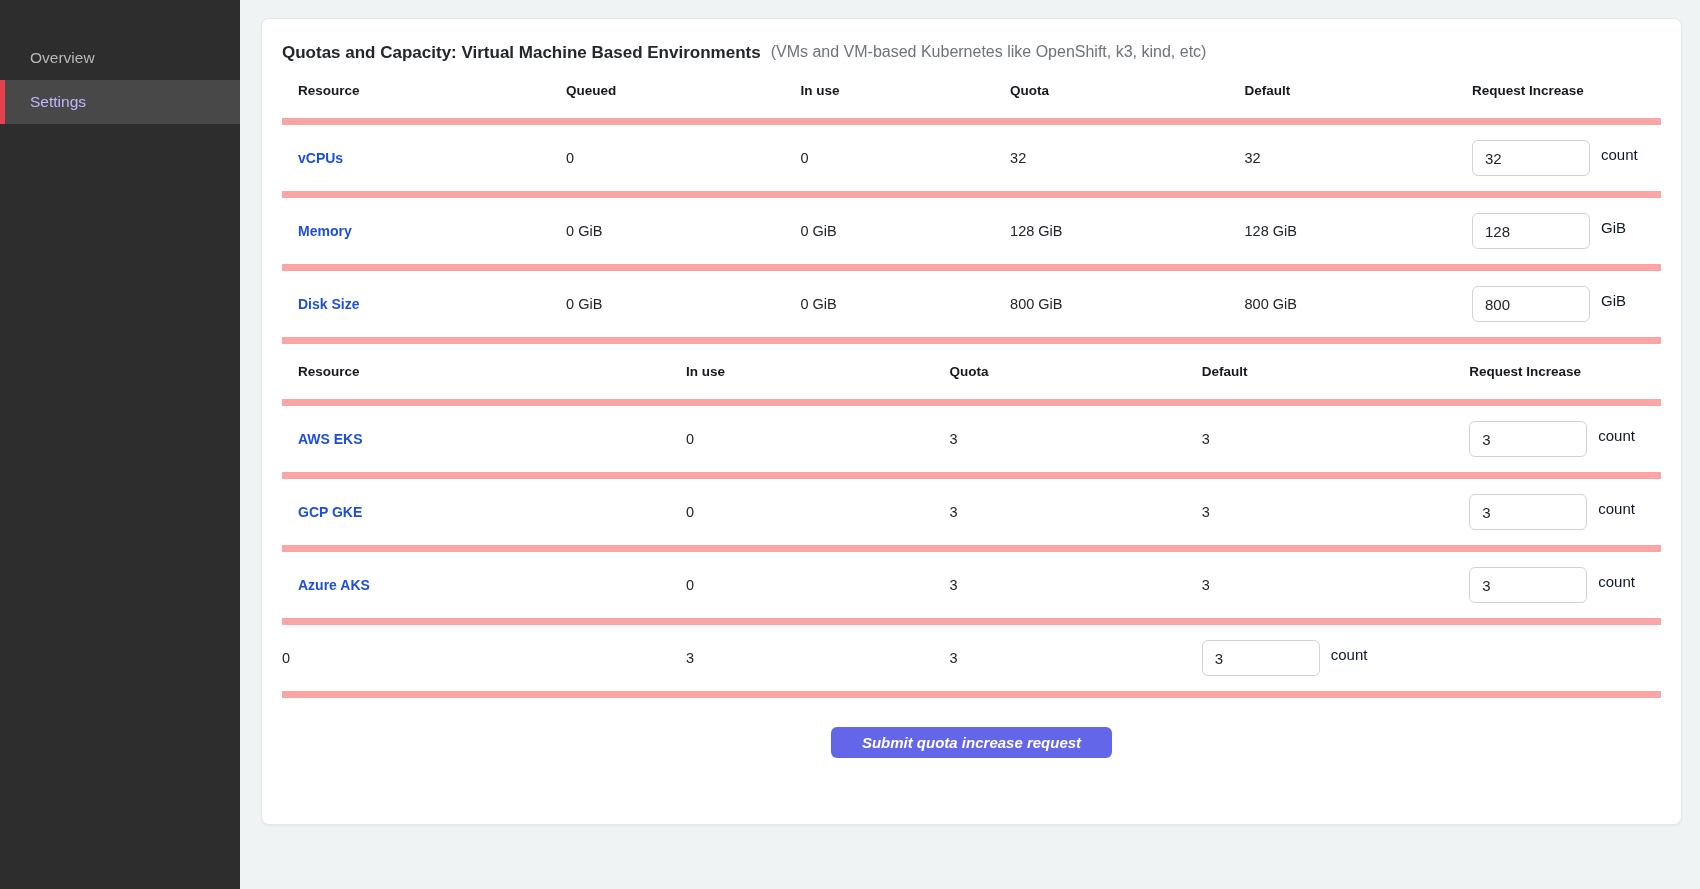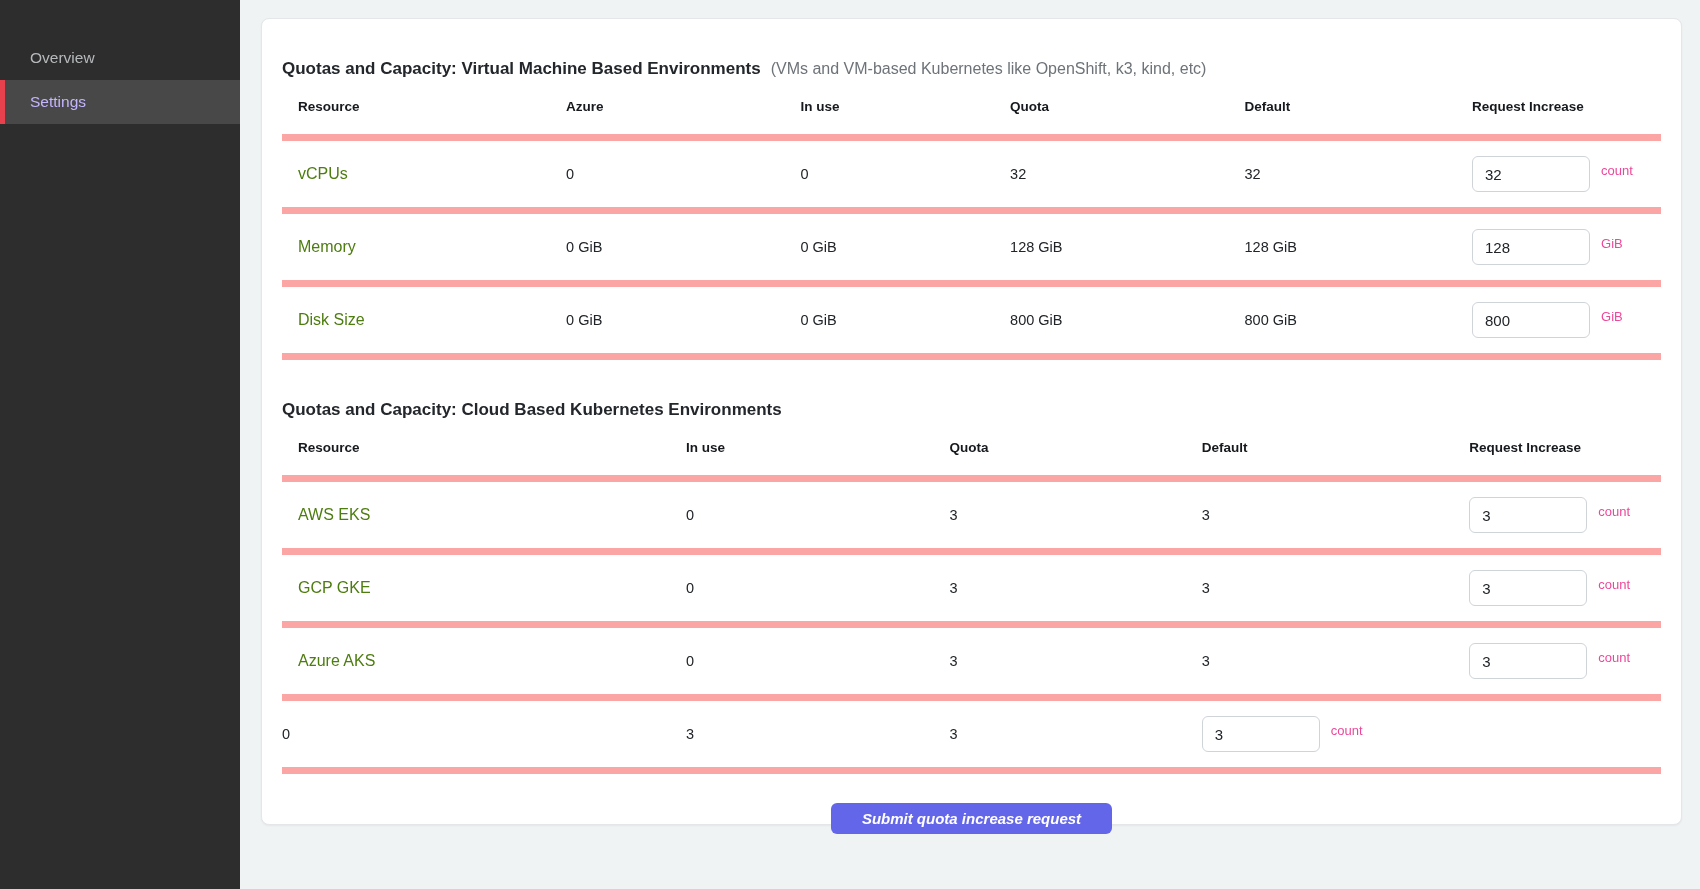--- a/index.html
+++ b/index.html
@@ -56,21 +56,21 @@
   }
   .card {
     background: #ffffff;
     border: 1px solid #e4e7ea;
     border-radius: 8px;
     box-shadow: 0 1px 2px rgba(0,0,0,.05);
     padding: 0 20px;
     height: 807px;
   }
 
-  .sec-head { margin-top: 40px; display: flex; align-items: center; gap: 10px; }
+  .sec-head { margin-top: 24px; display: flex; align-items: flex-start; gap: 10px; }
   .sec-head h2 {
     font-size: 17px;
     font-weight: 700;
     color: #23272b;
   }
   .sec-sub {
     font-size: 16px;
     color: #6d7378;
   }
 
@@ -84,38 +84,38 @@
   .t2 { grid-template-columns: 29.3% 19.1% 18.3% 19.4% minmax(0,1fr); }
   .thead { height: 62px; }
   .thead .cell {
     font-size: 13.5px;
     font-weight: 700;
     color: #16191d;
   }
   .drow { height: 73px; }
   .cell { font-size: 14.5px; color: #212529; }
   .c-first { padding-left: 16px; }
-  .resource { font-weight: 400; font-size: 16px; color: #4d7c0f; }
+  .resource { font-weight: 700; font-size: 14px; color: #1d4ed8; }
 
   .req-cell { display: flex; align-items: center; gap: 11px; }
   .qinput {
     width: 118px;
     height: 36px;
     border: 1px solid #cfd4d9;
     border-radius: 6px;
     padding: 0 12px;
     font-size: 15px;
     color: #212529;
     font-family: "Liberation Sans", sans-serif;
     outline: none;
     background: #fff;
   }
   .unit {
-    font-size: 13px;
-    color: #ec4899;
+    font-size: 15px;
+    color: #0f172a;
     transform: translateY(-4px);
   }
 
   
   .submit-row {
     display: flex;
     justify-content: center;
     padding-top: 29px;
   }
   .submit-btn {
@@ -153,21 +153,21 @@
   <div class="card">
 
     <section>
       <div class="sec-head">
         <h2>Quotas and Capacity: Virtual Machine Based Environments</h2>
         <span class="sec-sub">(VMs and VM-based Kubernetes like OpenShift, k3, kind, etc)</span>
       </div>
 
       <div class="trow thead t1">
         <div class="cell c-first">Resource</div>
-        <div class="cell">Azure</div>
+        <div class="cell">Queued</div>
         <div class="cell">In use</div>
         <div class="cell">Quota</div>
         <div class="cell">Default</div>
         <div class="cell">Request Increase</div>
       </div>
 
       <div class="trow drow t1">
         <div class="cell c-first resource">vCPUs</div>
         <div class="cell">0</div>
         <div class="cell">0</div>
@@ -198,23 +198,20 @@
         <div class="cell">800 GiB</div>
         <div class="cell">800 GiB</div>
         <div class="cell req-cell">
           <input class="qinput" type="text" value="800" style="">
           <span class="unit">GiB</span>
         </div>
       </div>
     </section>
 
     <section>
-      <div class="sec-head">
-        <h2>Quotas and Capacity: Cloud Based Kubernetes Environments</h2>
-      </div>
 
       <div class="trow thead t2">
         <div class="cell c-first">Resource</div>
         <div class="cell">In use</div>
         <div class="cell">Quota</div>
         <div class="cell">Default</div>
         <div class="cell">Request Increase</div>
       </div>
 
       <div class="trow drow t2">

